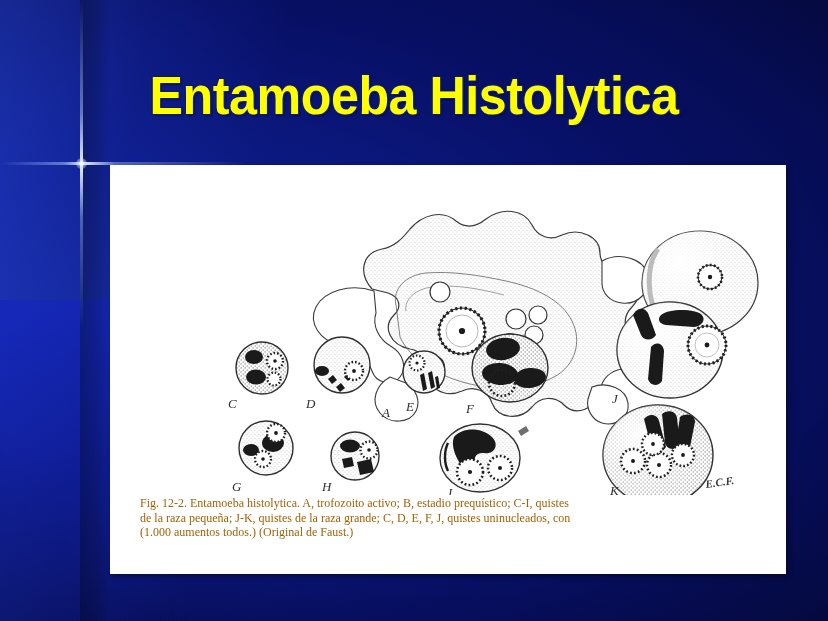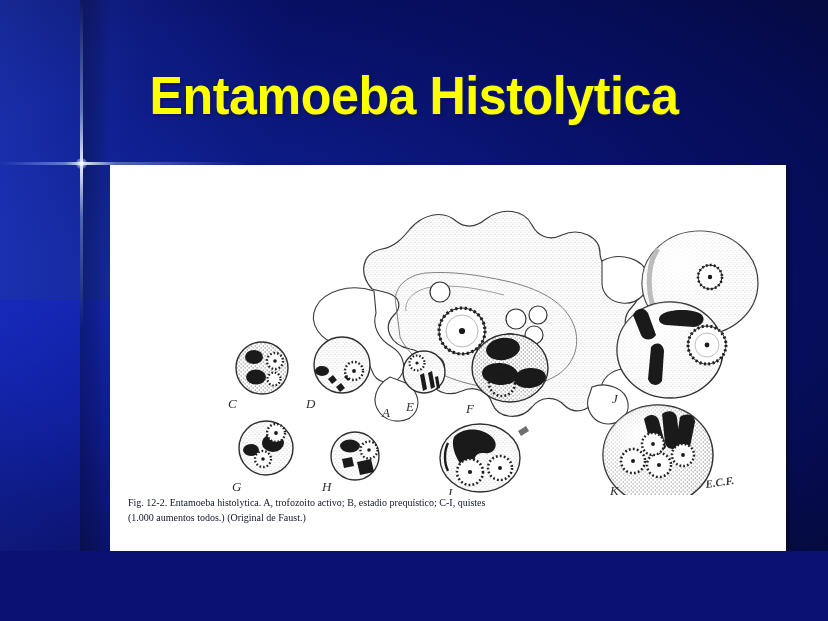--- a/index.html
+++ b/index.html
@@ -1,21 +1,21 @@
 <!DOCTYPE html>
 <html><head>
 <meta charset="utf-8">
 <style>
   html,body{margin:0;padding:0;}
   body{
     width:828px;height:621px;overflow:hidden;
     font-family:"Liberation Sans",sans-serif;
     background:#0a1172;
   }
-  .slide{position:relative;width:828px;height:551px;overflow:hidden;background:#000d6b;}
+  .slide{position:relative;width:828px;height:621px;overflow:hidden;background:#000d6b;}
 
   
   .bg-base{
     position:absolute;inset:0;
     background:
       radial-gradient(120% 90% at 18% 52%, #152a9e 0%, #0c1a84 28%, #070f63 58%, #04093f 100%);
   }
   .bg-left-glow{
     position:absolute;left:0;top:0;width:300px;height:621px;
     background:linear-gradient(100deg, rgba(40,70,220,.55) 0%, rgba(25,45,175,.30) 38%, rgba(0,0,0,0) 72%);
@@ -73,25 +73,25 @@
     position:absolute;left:110px;top:165px;width:676px;height:409px;
     background:#ffffff;
     box-shadow:2px 2px 5px rgba(0,0,0,.45);
     overflow:hidden;
   }
   .figure-area{position:absolute;left:0;top:0;width:676px;height:330px;}
   .figure-area svg{display:block;}
 
   
   .caption{
-    position:absolute;left:18px;top:331px;width:648px;
+    position:absolute;left:30px;top:331px;width:648px;
     font-family:"Liberation Serif",serif;
-    font-size:10px;
+    font-size:12px;
     line-height:14.6px;
-    color:#0f172a;
+    color:#a16207;
     text-align:justify;
     text-align-last:left;
   }
   .caption .ln{display:block;white-space:nowrap;}
   .caption .ln.center{text-align:left;}
 </style>
 </head>
 <body>
 
 <div class="slide">
@@ -308,17 +308,18 @@
             <text x="500" y="330">K</text>
           </g>
 
           <text x="596" y="323" font-size="11" font-weight="bold" fill="#3a3a3a" transform="rotate(-8 596 323)">E.C.F.</text>
         </g>
       </svg>
     </div>
 
     <div class="caption">
       <span class="ln">Fig. 12-2.   Entamoeba histolytica.  A, trofozoito activo;  B, estadio prequístico;  C-I, quistes</span>
+      <span class="ln">de la raza pequeña;  J-K, quistes de la raza grande;  C, D, E, F, J, quistes uninucleados, con</span>
       <span class="ln center">(1.000 aumentos todos.) (Original de Faust.)</span>
     </div>
 
   </div>
 </div>
 
 </body></html>

